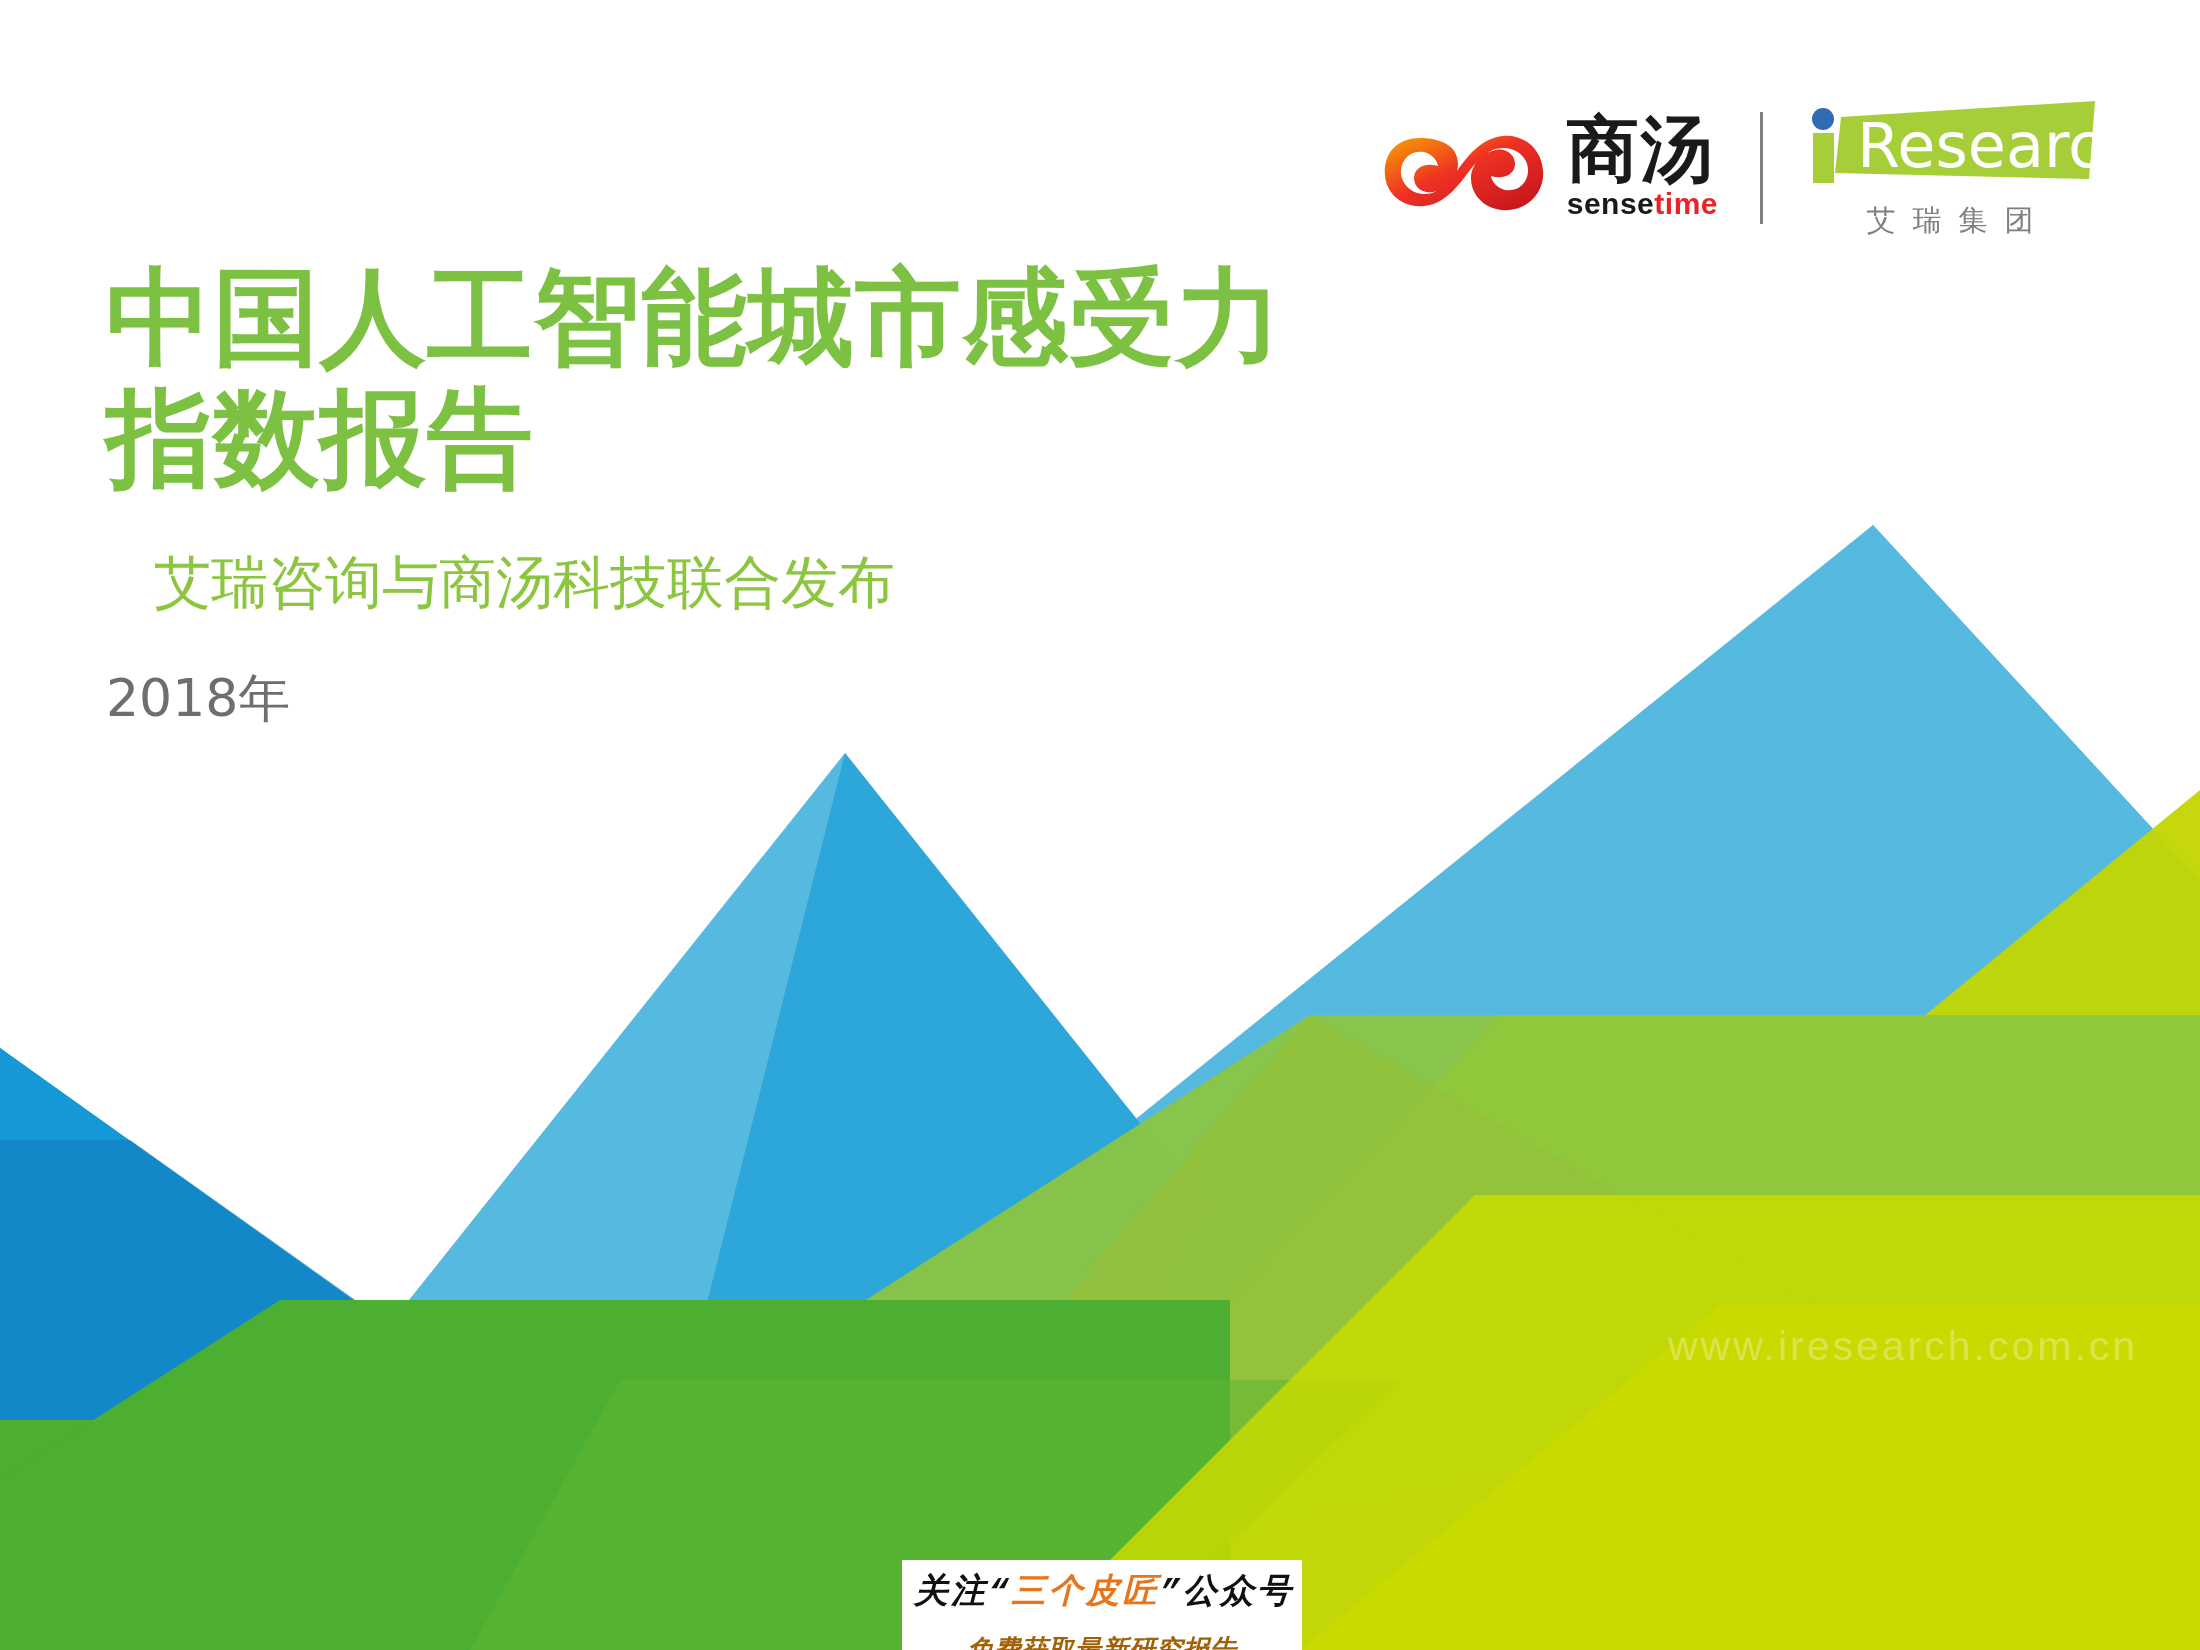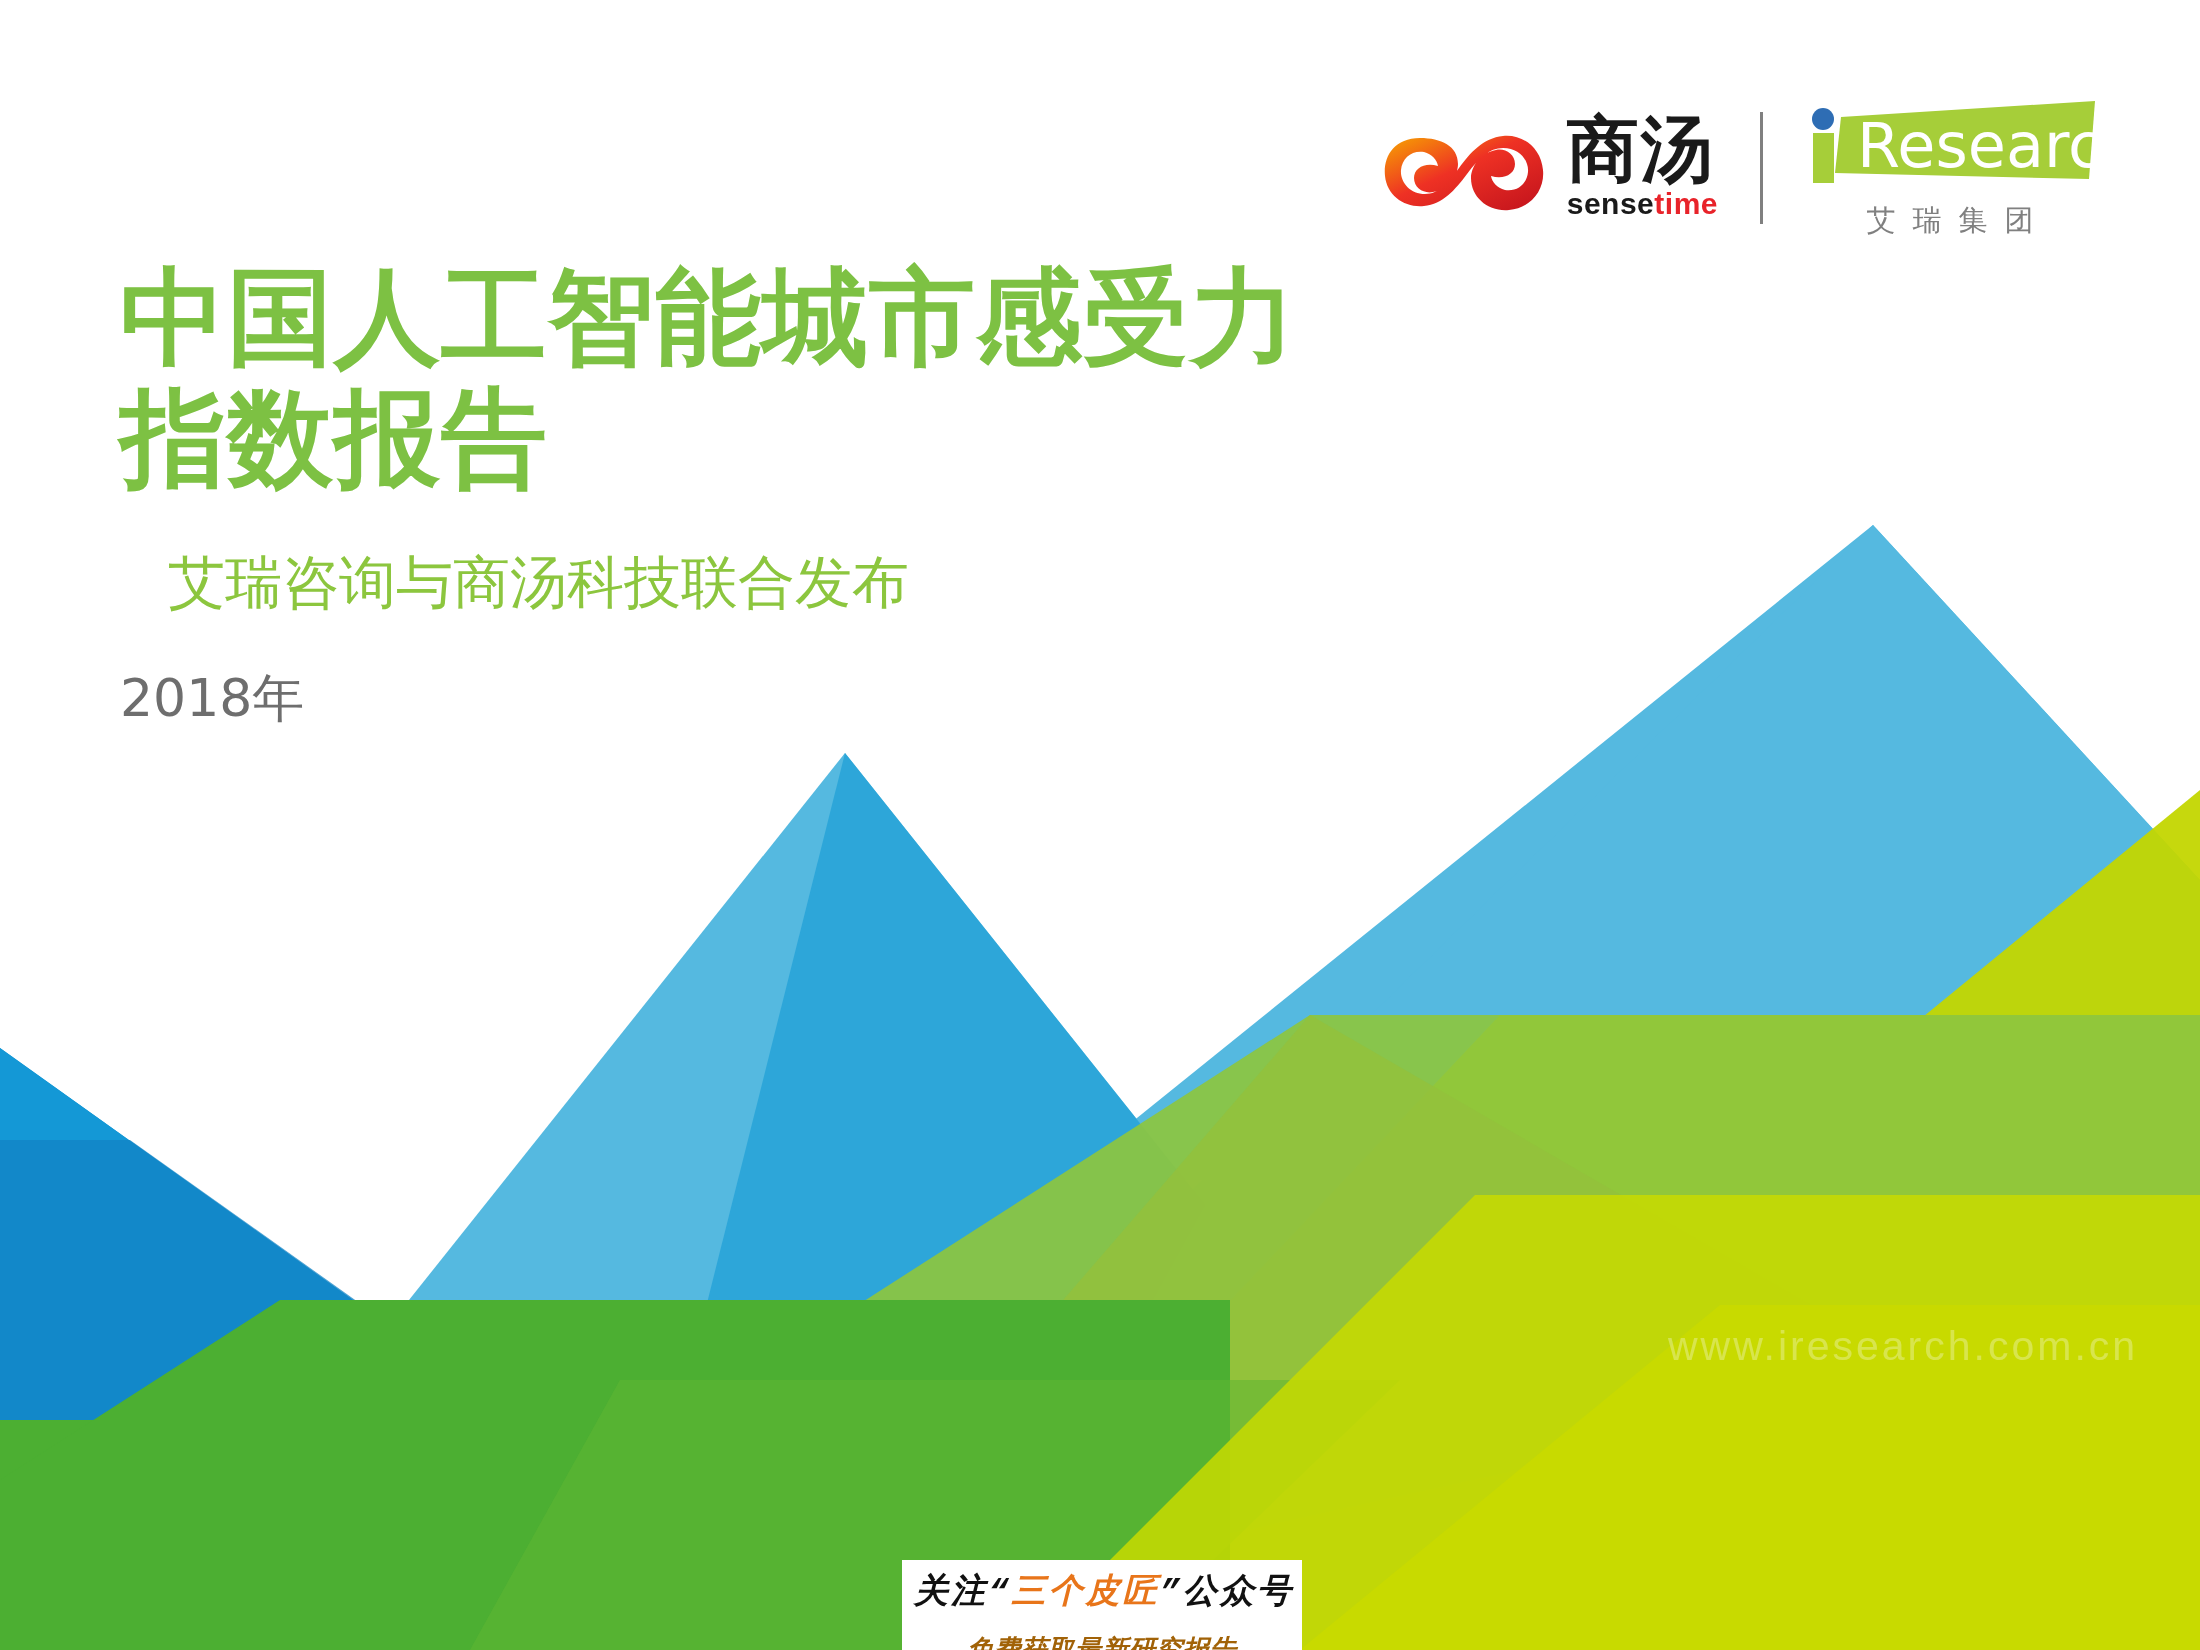--- a/index.html
+++ b/index.html
@@ -79,21 +79,21 @@
     color: #808080;
     letter-spacing: 17px;
     padding-left: 17px;
     margin-top: 10px;
     font-family: "DejaVu Sans", "Liberation Sans", sans-serif;
   }
 
   
   #text-block {
     position: absolute;
-    left: 120px;
+    left: 106px;
     top: 258px;
     z-index: 6;
   }
   .title-line {
     font-size: 106px;
     font-weight: bold;
     color: #7DC143;
     line-height: 1.14;
     letter-spacing: 1px;
     white-space: nowrap;

